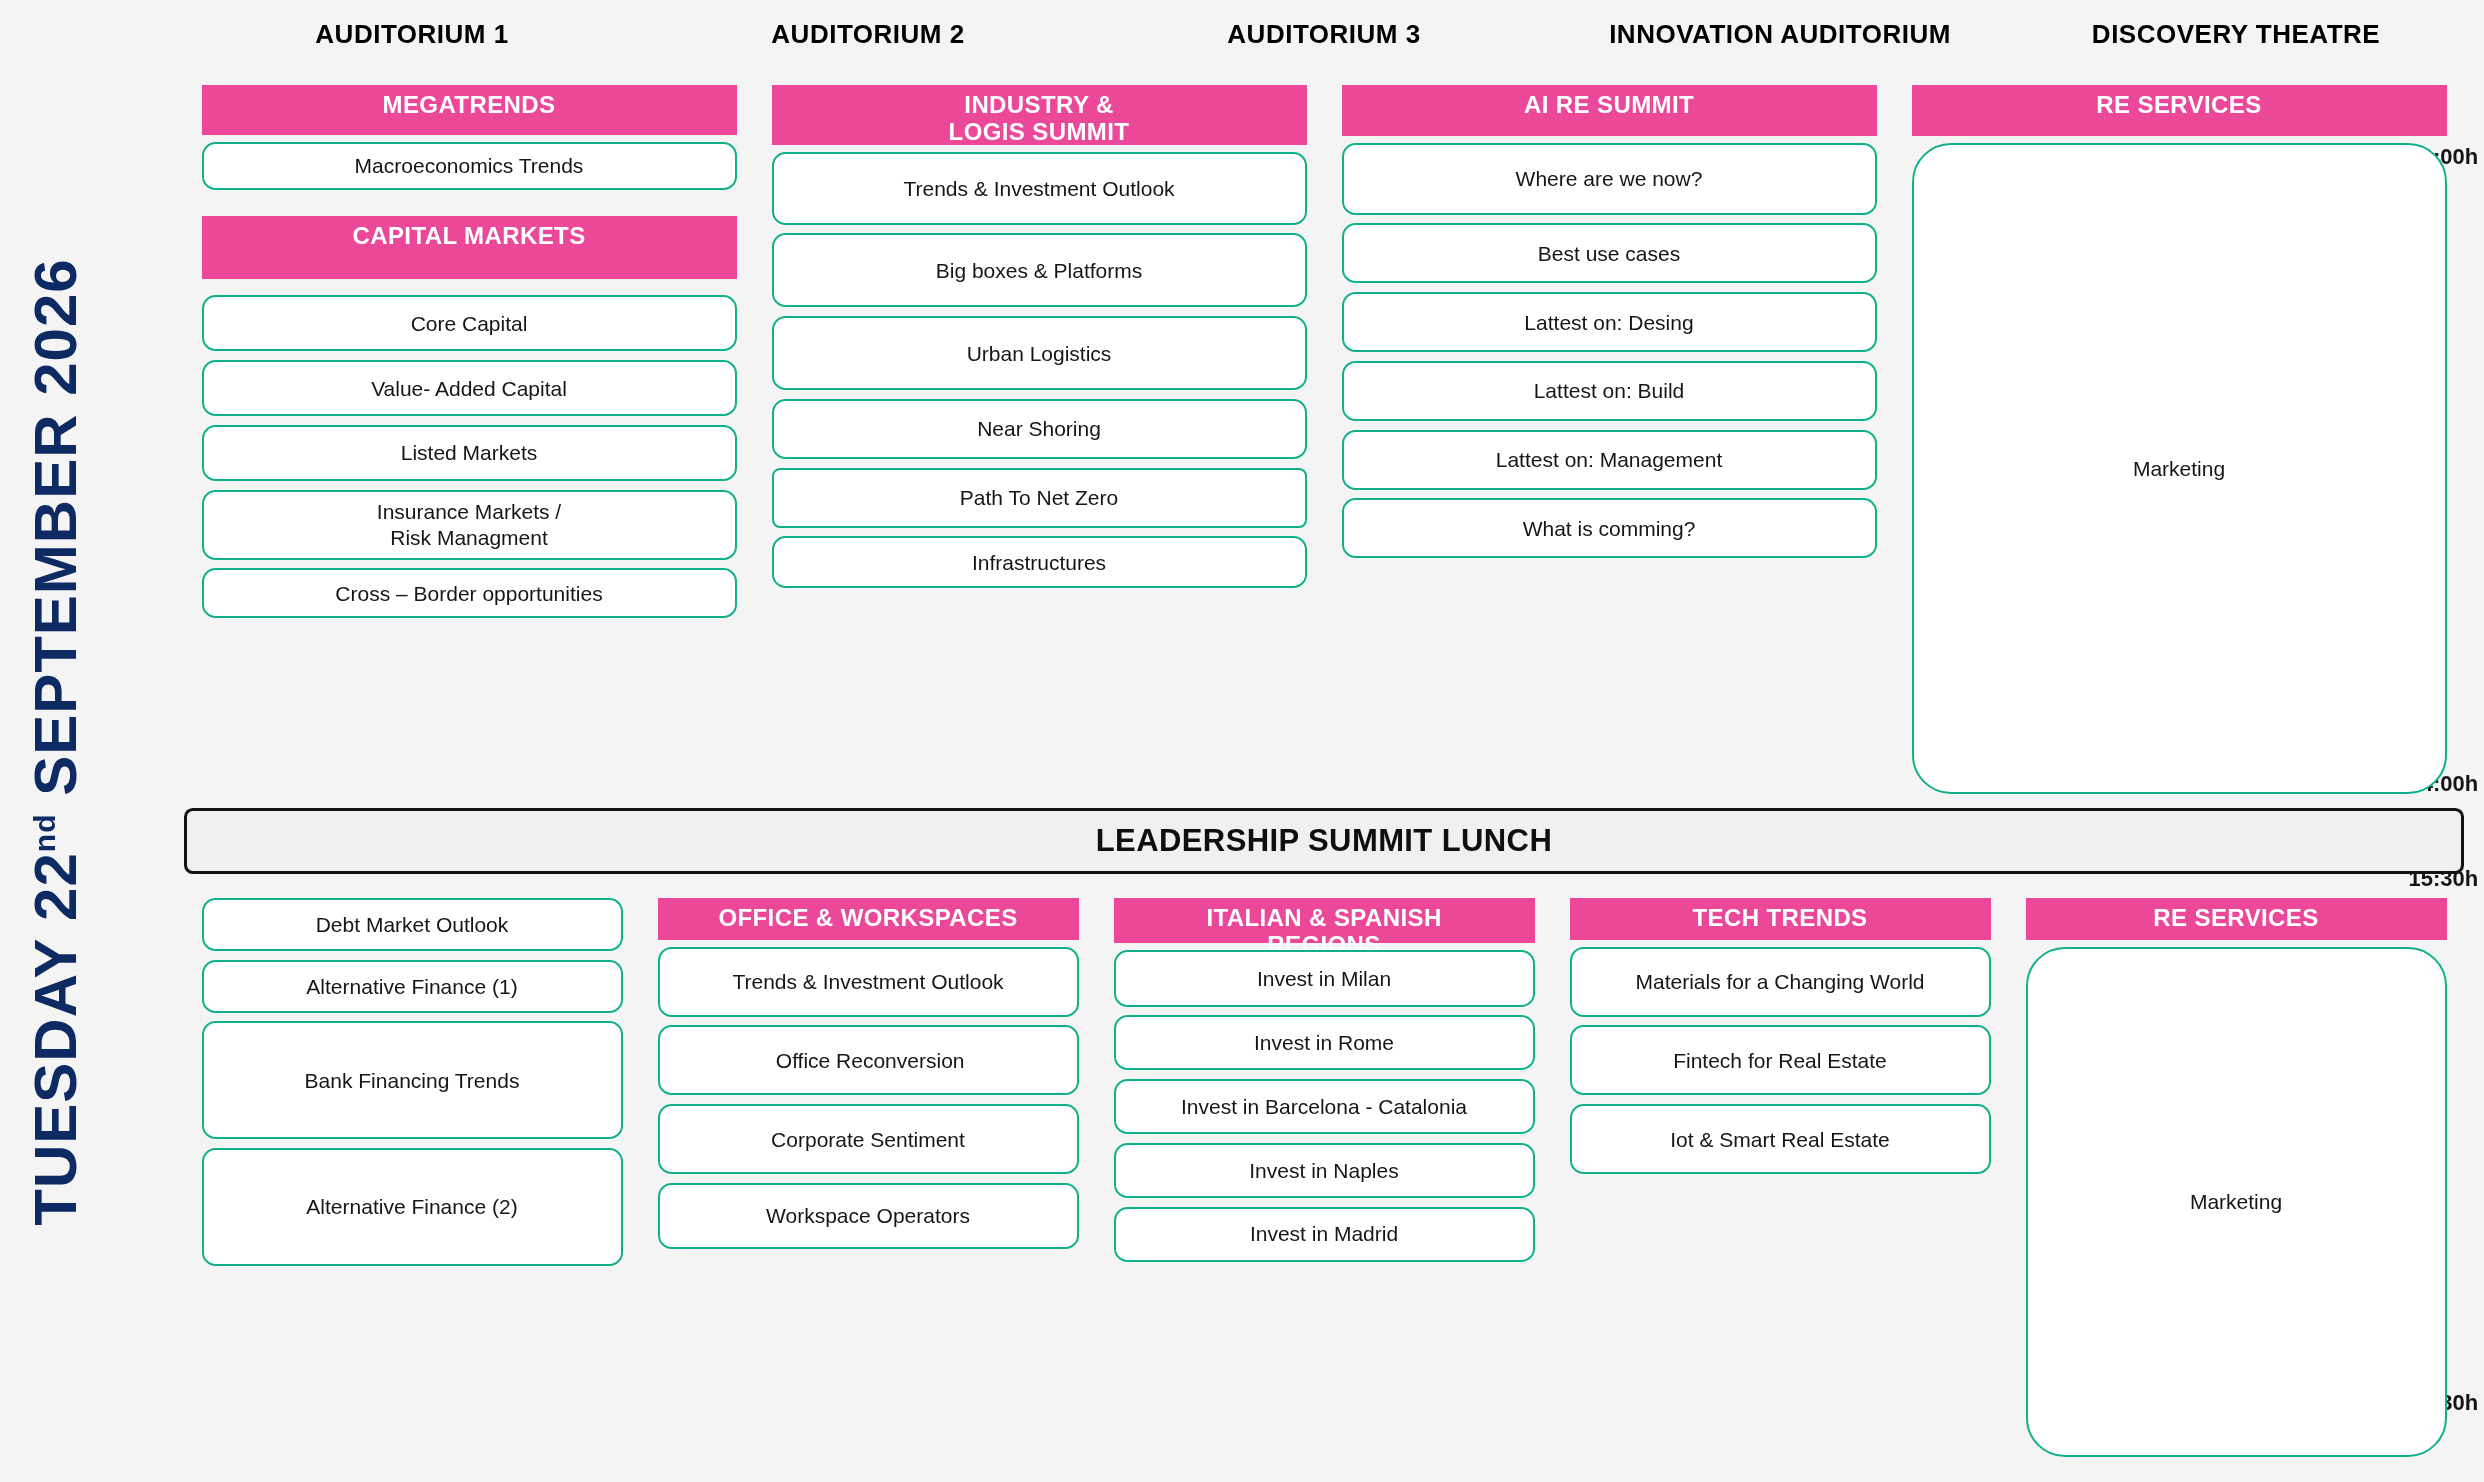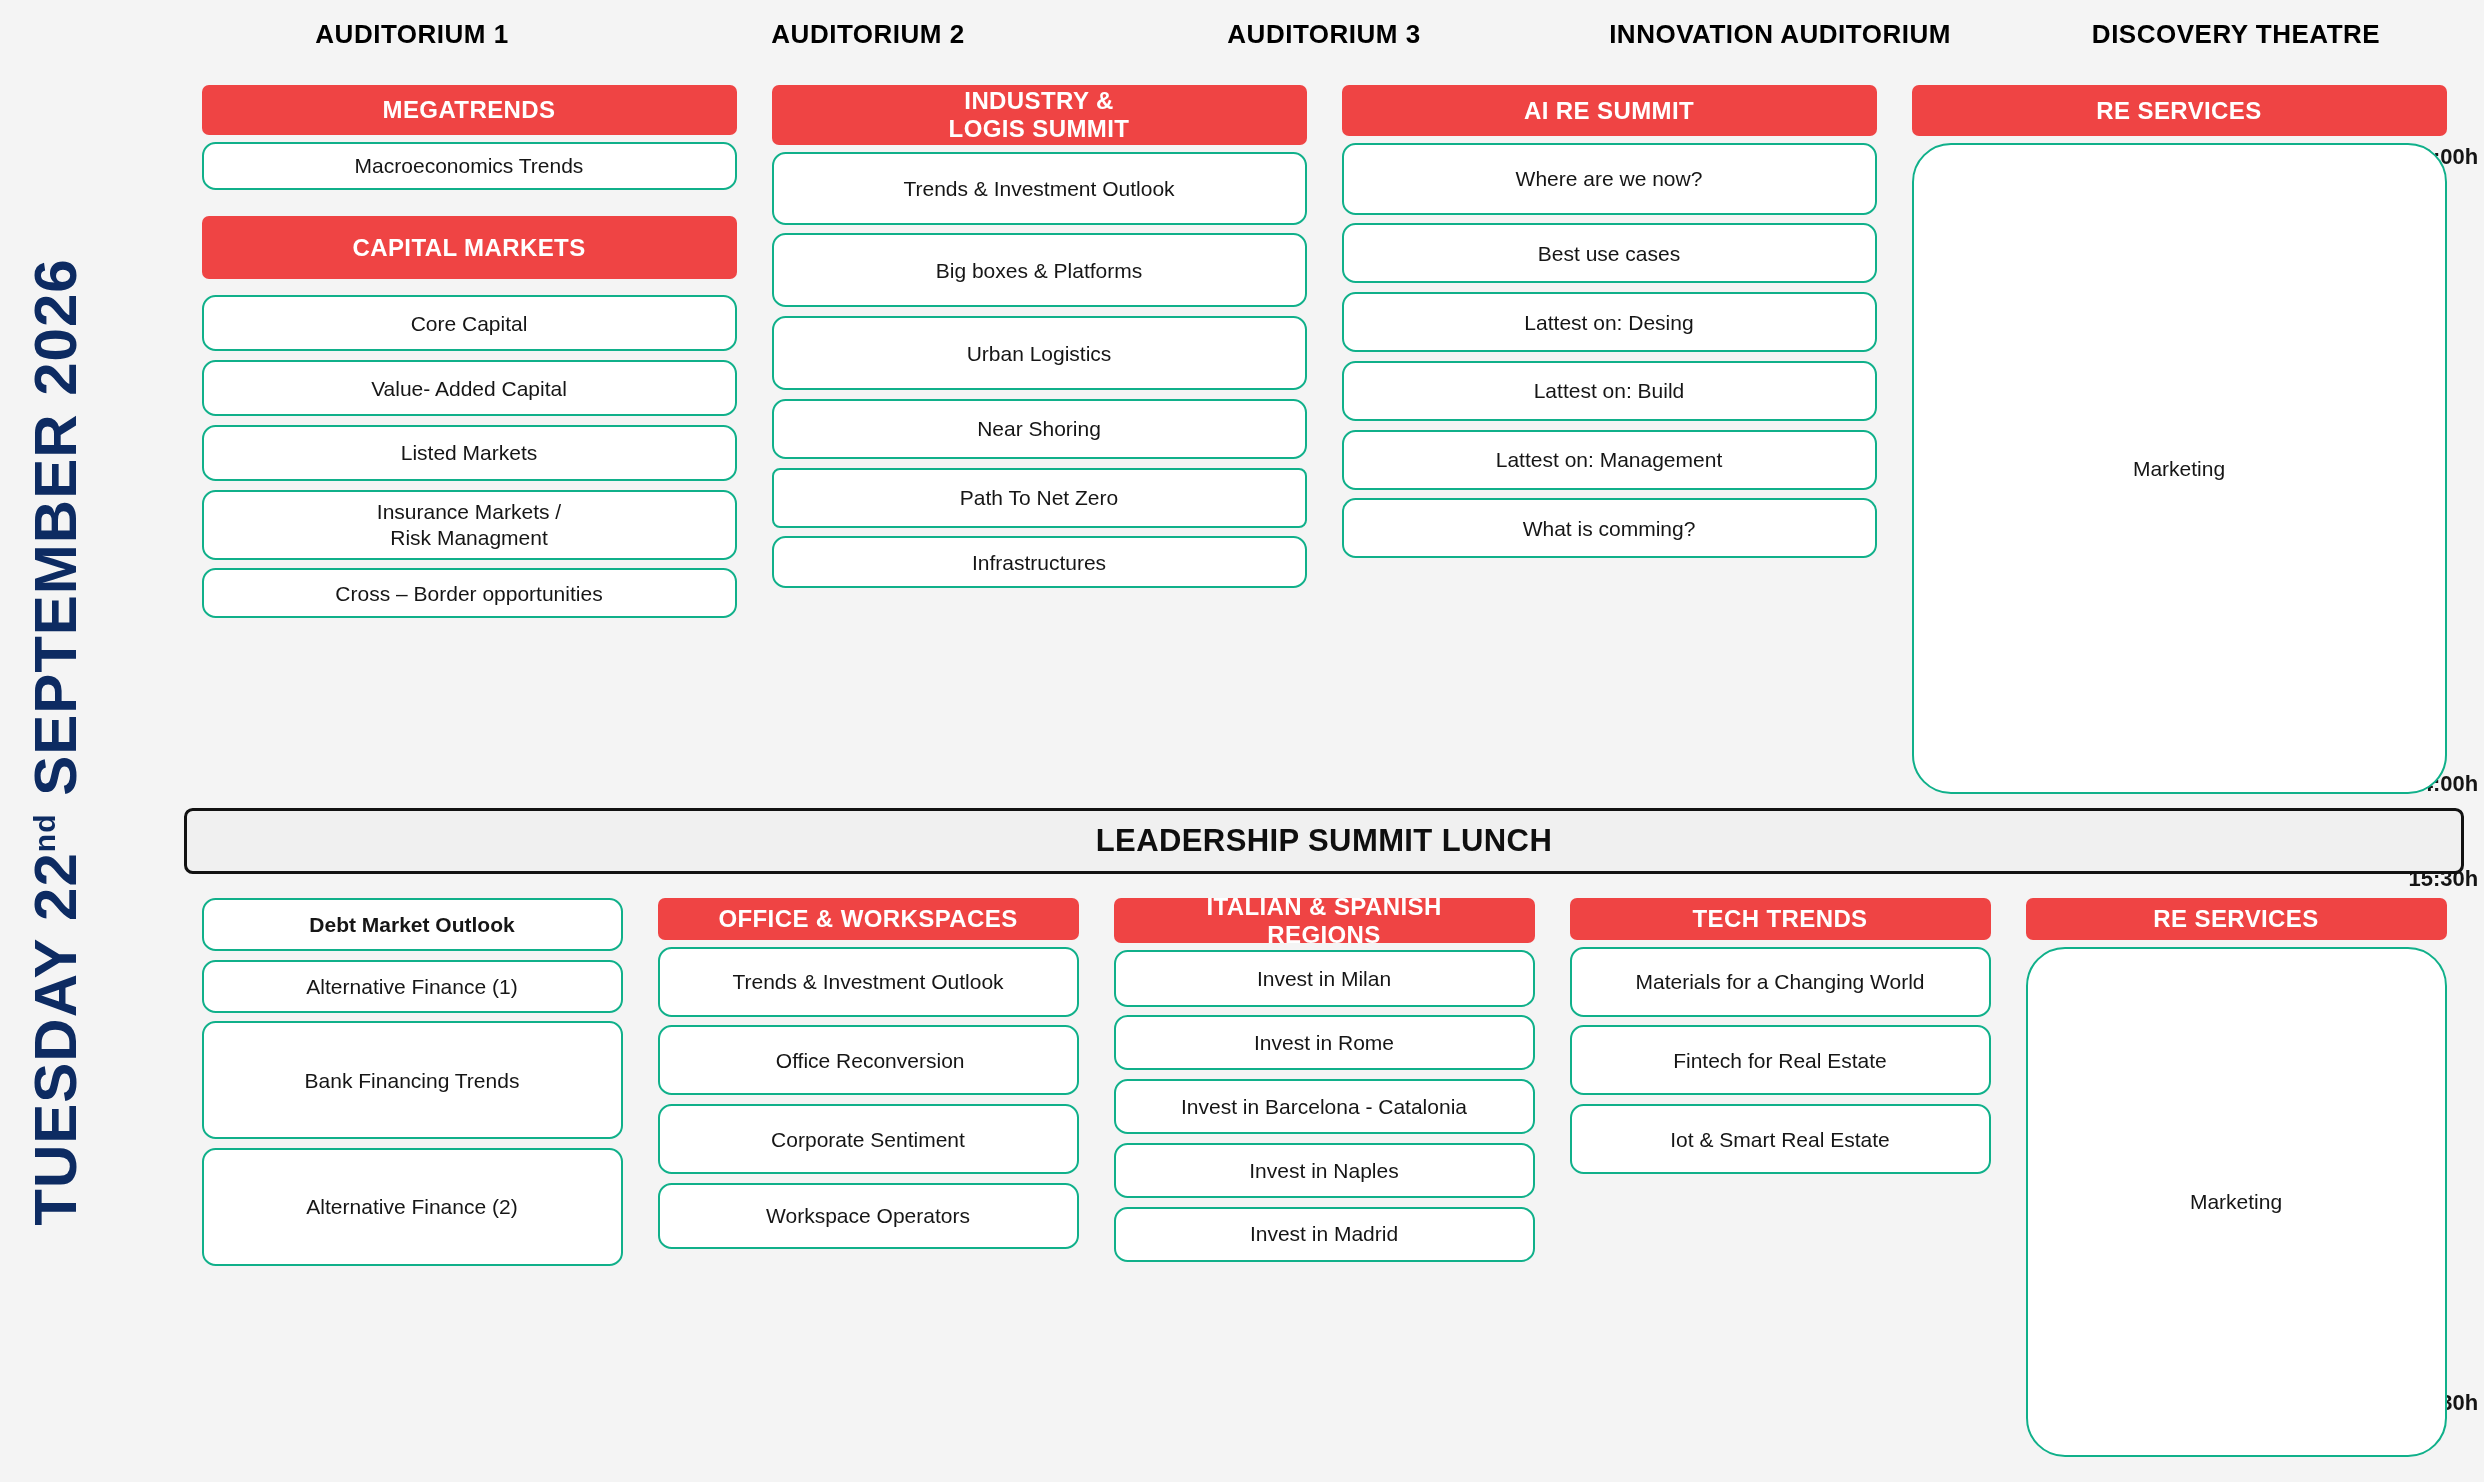--- a/index.html
+++ b/index.html
@@ -79,30 +79,29 @@
   .band.afternoon { top: 898px; height: 568px; }
 
   .track-col {
     flex: 1 1 0;
     padding: 0 17.5px;
     display: flex;
     flex-direction: column;
   }
 
   .sec-head {
-    background: #ef4444;
+    background: #ec4899;
     color: #ffffff;
-    border-radius: 7px;
+    border-radius: 0;
     font-size: 24px;
     font-weight: 800;
     letter-spacing: 0.4px;
     text-align: center;
     line-height: 1.15;
     display: flex;
-    align-items: center;
     justify-content: center;
     padding: 5.8px 7.8px;
     margin-bottom: 6.8px;
   }
 
   .session {
     background: #ffffff;
     border: 2.9px solid #10b08a;
     border-radius: 13.6px;
     color: #161616;
@@ -242,21 +241,21 @@
             <span style="white-space: pre-line;">RE SERVICES</span>
           </div>
           <div class="session empty-pane" style="border-radius: 39px;">
             <span style="white-space: pre-line;">Marketing</span>
           </div>
         </div>
       </div>
     <div class="band afternoon" id="band-afternoon">
         <div class="track-col">
           <div class="session" style="height: 53px;">
-            <span style="white-space: pre-line; font-weight: bold;">Debt Market Outlook</span>
+            <span style="white-space: pre-line;">Debt Market Outlook</span>
           </div>
           <div class="session" style="height: 53px;">
             <span style="white-space: pre-line;">Alternative Finance (1)</span>
           </div>
           <div class="session" style="height: 118px;">
             <span style="white-space: pre-line;">Bank Financing Trends</span>
           </div>
           <div class="session" style="height: 118px;">
             <span style="white-space: pre-line;">Alternative Finance (2)</span>
           </div>

